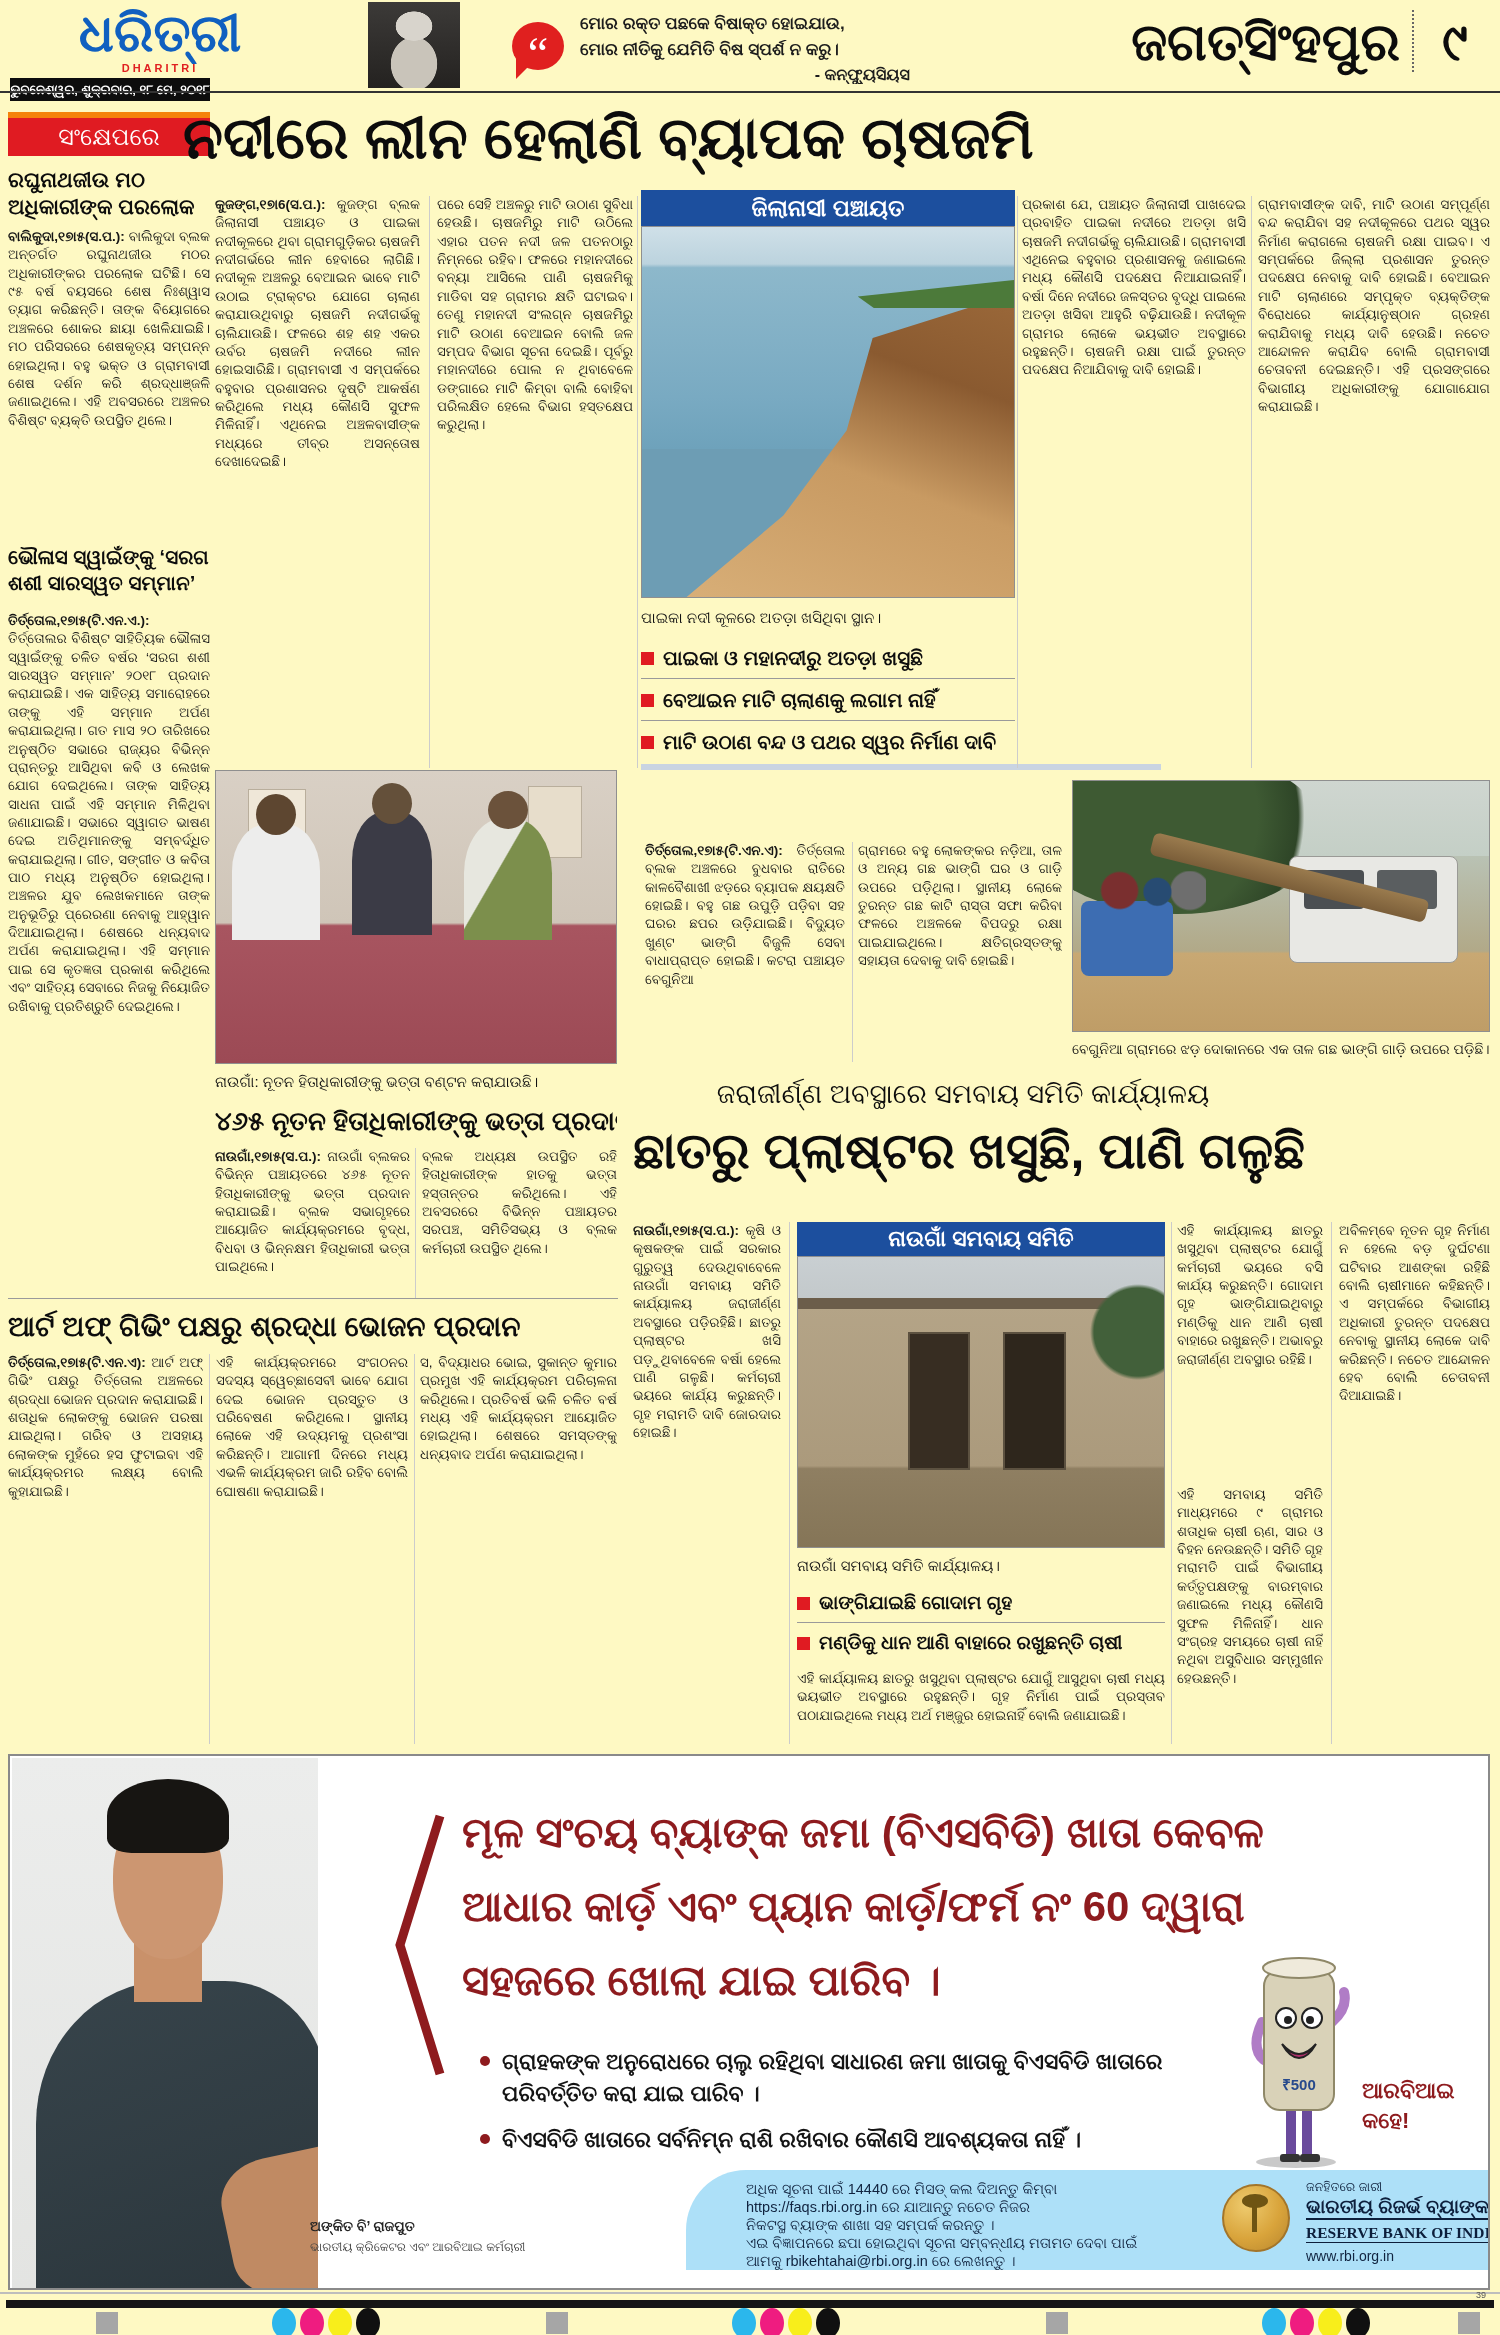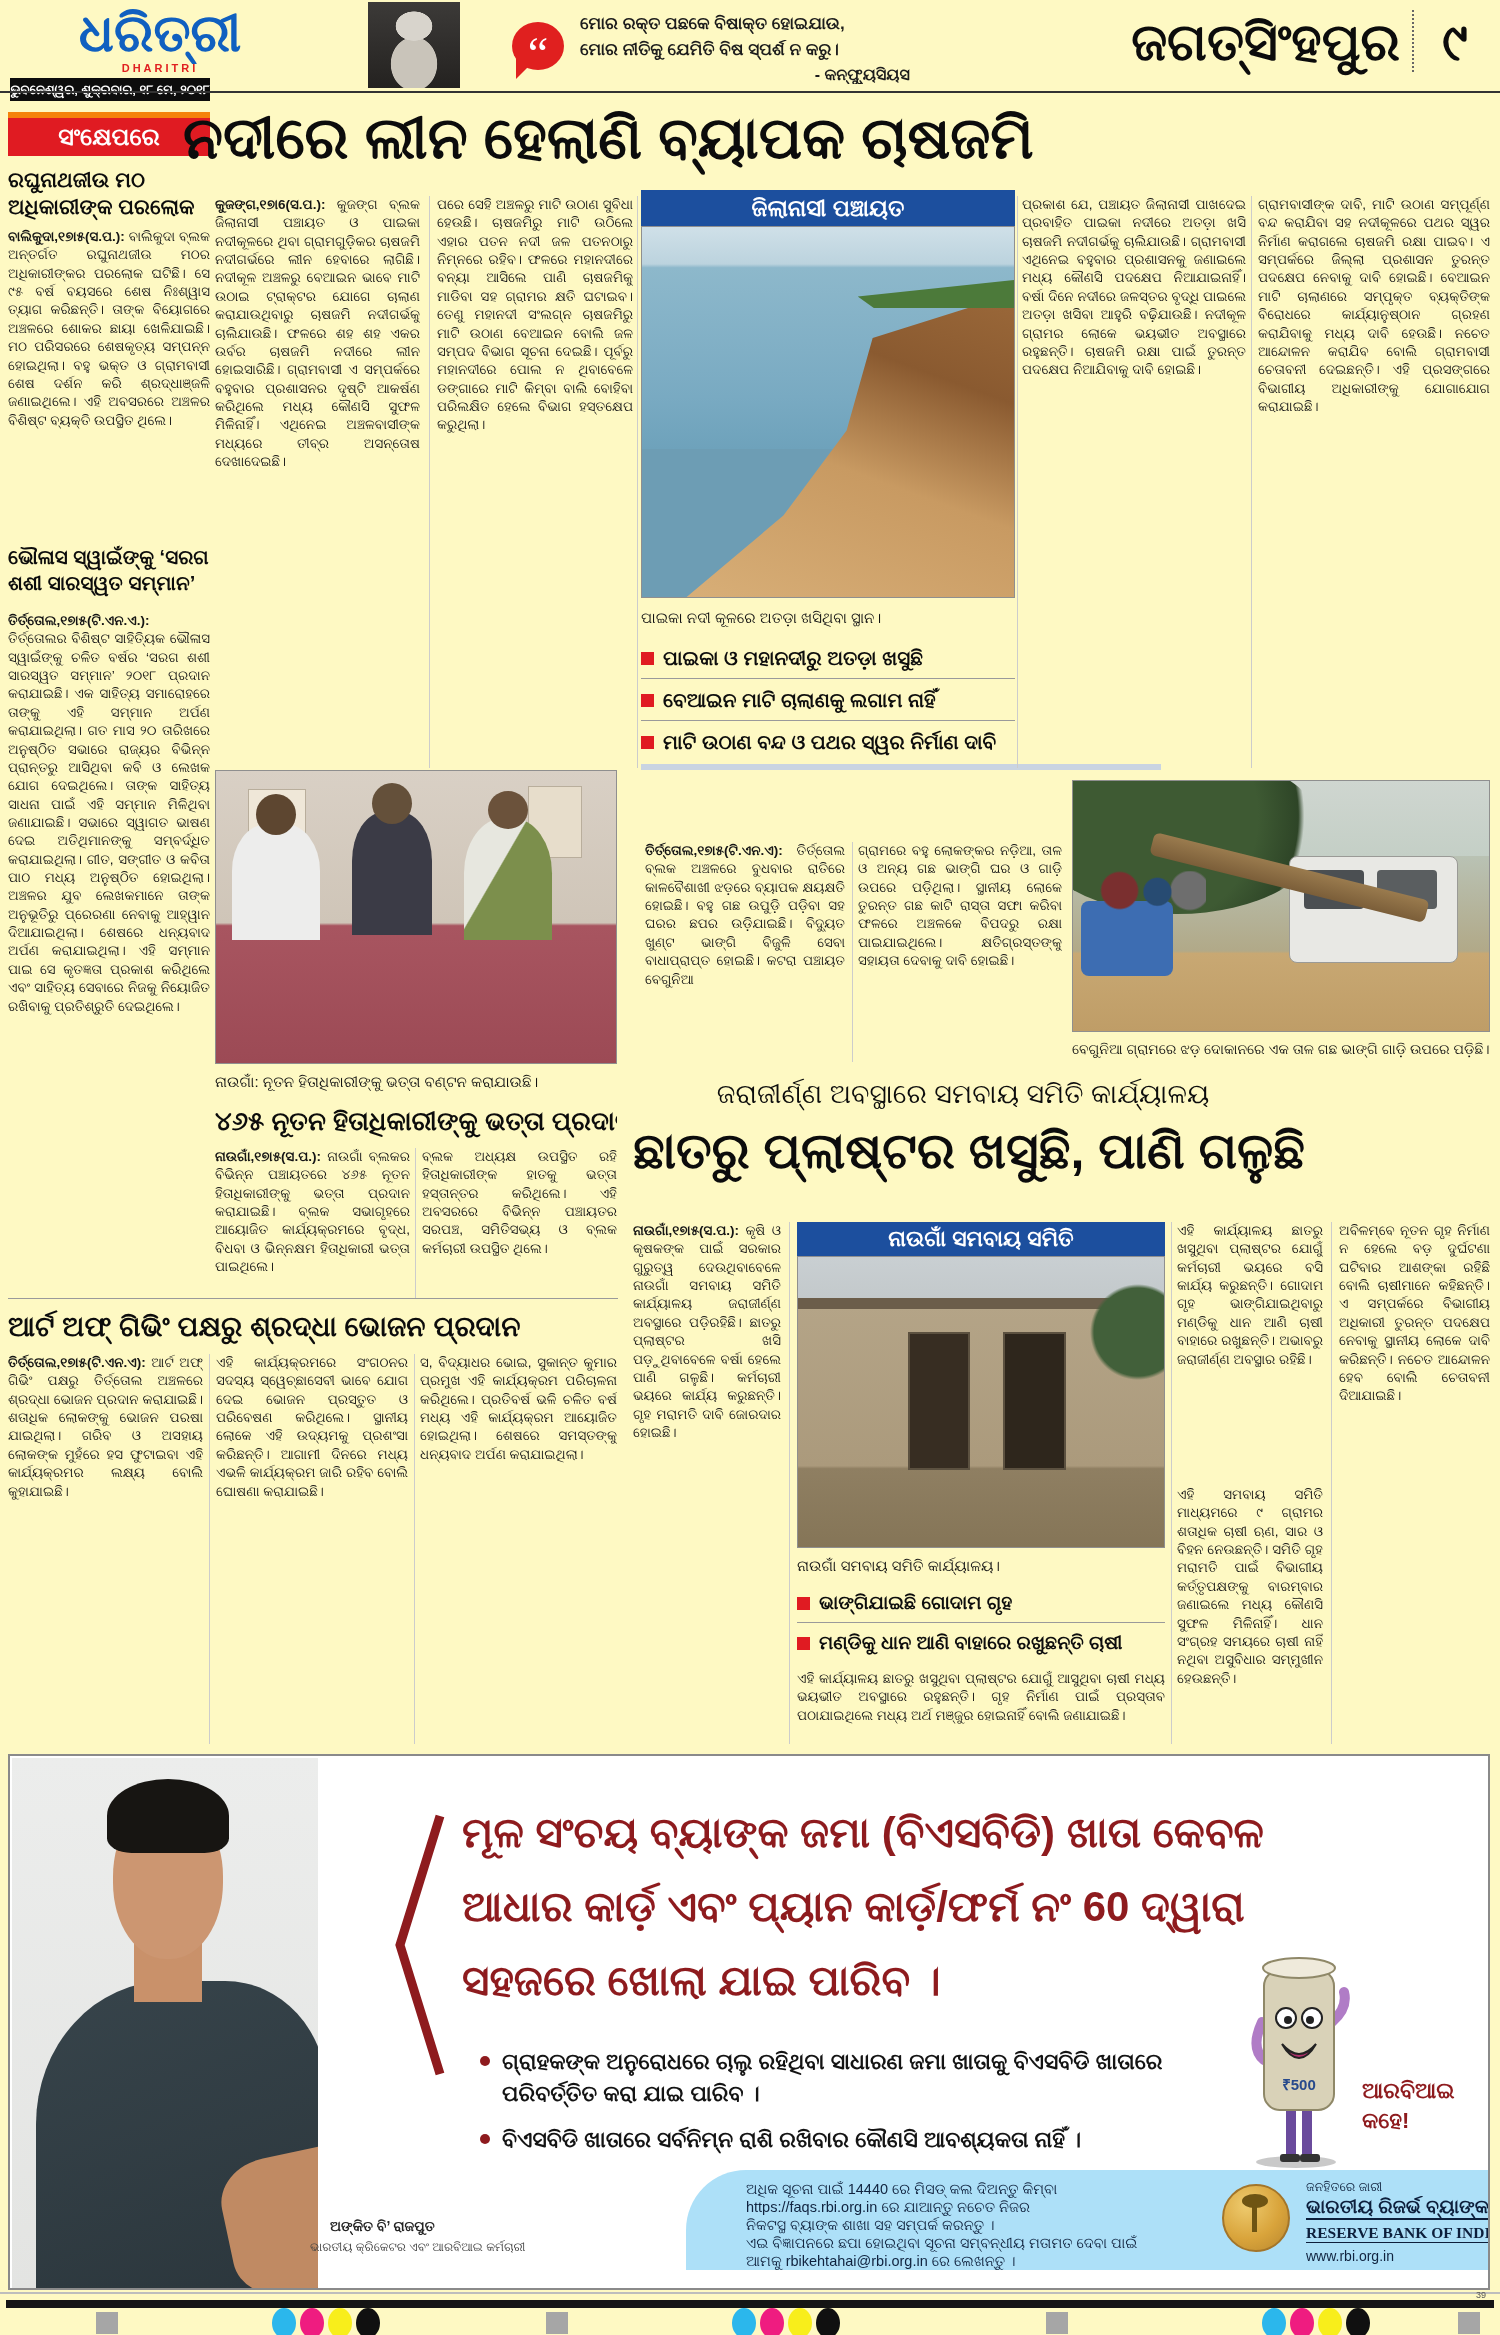--- a/index.html
+++ b/index.html
@@ -40,21 +40,21 @@
   <div class="abs" style="left:580px;top:40px;width:330px;font-size:17px;font-weight:bold;color:#1c1c1c;white-space:nowrap;overflow:hidden;">ମୋର ନୀତିକୁ ଯେମିତି ବିଷ ସ୍ପର୍ଶ ନ କରୁ।</div>
   <div class="abs" style="left:580px;top:66px;width:330px;font-size:16px;font-weight:bold;color:#1c1c1c;text-align:right;white-space:nowrap;overflow:hidden;">- କନ୍‌ଫ୍ୟୁସିୟସ</div>
 
   <div class="abs" style="left:1030px;top:6px;width:370px;height:72px;font-size:52px;line-height:72px;font-weight:bold;color:#0c0c0c;text-align:right;white-space:nowrap;overflow:hidden;">ଜଗତ୍‌ସିଂହପୁର</div>
   <div class="abs" style="left:1412px;top:10px;height:62px;border-left:2px dotted #666;"></div>
   <div class="abs" style="left:1418px;top:6px;width:74px;height:72px;font-size:52px;line-height:72px;font-weight:bold;color:#0c0c0c;text-align:center;">୯</div>
   <div class="abs" style="left:0;top:91px;width:1500px;height:2px;background:#333;"></div>
 
   <div class="abs" style="left:8px;top:112px;width:202px;">
     <div style="height:6px;background:#f5820b;"></div>
-    <div style="height:38px;background:#e01b22;color:#fff;font-size:24px;font-weight:bold;text-align:center;line-height:38px;overflow:hidden;">ସଂକ୍ଷେପରେ</div>
+    <div style="height:38px;background:#e01b22;color:#fff;font-size:24px;font-weight:normal;text-align:center;line-height:38px;overflow:hidden;">ସଂକ୍ଷେପରେ</div>
   </div>
   <div class="abs hl" style="left:8px;top:166px;width:202px;height:58px;font-size:21px;line-height:1.3;white-space:normal;">ରଘୁନାଥଜୀଉ ମଠ ଅଧିକାରୀଙ୍କ ପରଲୋକ</div>
   <p class="abs jt" style="left:8px;top:228px;width:202px;height:308px;margin:0;">
     <b>ବାଲିକୁଦା,୧୭ା୫(ସ.ପ.):</b>
     <span>ବାଲିକୁଦା ବ୍ଲକ ଅନ୍ତର୍ଗତ ରଘୁନାଥଜୀଉ ମଠର ଅଧିକାରୀଙ୍କର ପରଲୋକ ଘଟିଛି। ସେ ୯୫ ବର୍ଷ ବୟସରେ ଶେଷ ନିଃଶ୍ୱାସ ତ୍ୟାଗ କରିଛନ୍ତି। ତାଙ୍କ ବିୟୋଗରେ ଅଞ୍ଚଳରେ ଶୋକର ଛାୟା ଖେଳିଯାଇଛି। ମଠ ପରିସରରେ ଶେଷକୃତ୍ୟ ସମ୍ପନ୍ନ ହୋଇଥିଲା। ବହୁ ଭକ୍ତ ଓ ଗ୍ରାମବାସୀ ଶେଷ ଦର୍ଶନ କରି ଶ୍ରଦ୍ଧାଞ୍ଜଳି ଜଣାଇଥିଲେ। ଏହି ଅବସରରେ ଅଞ୍ଚଳର ବିଶିଷ୍ଟ ବ୍ୟକ୍ତି ଉପସ୍ଥିତ ଥିଲେ।</span>
   </p>
   <div class="abs hl" style="left:8px;top:544px;width:202px;height:62px;font-size:20px;line-height:1.3;white-space:normal;">ଭୌଳାସ ସ୍ୱାଇଁଙ୍କୁ ‘ସରଗ ଶଶୀ ସାରସ୍ୱତ ସମ୍ମାନ’</div>
   <p class="abs jt" style="left:8px;top:612px;width:202px;height:680px;margin:0;">
     <b>ତିର୍ତ୍ତୋଲ,୧୭ା୫(ଟି.ଏନ.ଏ.):</b>
     <span>ତିର୍ତ୍ତୋଲର ବିଶିଷ୍ଟ ସାହିତ୍ୟିକ ଭୌଳାସ ସ୍ୱାଇଁଙ୍କୁ ଚଳିତ ବର୍ଷର ‘ସରଗ ଶଶୀ ସାରସ୍ୱତ ସମ୍ମାନ’ ୨୦୧୮ ପ୍ରଦାନ କରାଯାଇଛି। ଏକ ସାହିତ୍ୟ ସମାରୋହରେ ତାଙ୍କୁ ଏହି ସମ୍ମାନ ଅର୍ପଣ କରାଯାଇଥିଲା। ଗତ ମାସ ୨୦ ତାରିଖରେ ଅନୁଷ୍ଠିତ ସଭାରେ ରାଜ୍ୟର ବିଭିନ୍ନ ପ୍ରାନ୍ତରୁ ଆସିଥିବା କବି ଓ ଲେଖକ ଯୋଗ ଦେଇଥିଲେ। ତାଙ୍କ ସାହିତ୍ୟ ସାଧନା ପାଇଁ ଏହି ସମ୍ମାନ ମିଳିଥିବା ଜଣାଯାଇଛି। ସଭାରେ ସ୍ୱାଗତ ଭାଷଣ ଦେଇ ଅତିଥିମାନଙ୍କୁ ସମ୍ବର୍ଦ୍ଧିତ କରାଯାଇଥିଲା। ଗୀତ, ସଙ୍ଗୀତ ଓ କବିତା ପାଠ ମଧ୍ୟ ଅନୁଷ୍ଠିତ ହୋଇଥିଲା। ଅଞ୍ଚଳର ଯୁବ ଲେଖକମାନେ ତାଙ୍କ ଅନୁଭୂତିରୁ ପ୍ରେରଣା ନେବାକୁ ଆହ୍ୱାନ ଦିଆଯାଇଥିଲା। ଶେଷରେ ଧନ୍ୟବାଦ ଅର୍ପଣ କରାଯାଇଥିଲା। ଏହି ସମ୍ମାନ ପାଇ ସେ କୃତଜ୍ଞତା ପ୍ରକାଶ କରିଥିଲେ ଏବଂ ସାହିତ୍ୟ ସେବାରେ ନିଜକୁ ନିୟୋଜିତ ରଖିବାକୁ ପ୍ରତିଶ୍ରୁତି ଦେଇଥିଲେ।</span>
@@ -225,21 +225,21 @@
     <div class="abs maroon" style="left:452px;top:118px;width:1010px;height:66px;font-size:42px;line-height:66px;">ଆଧାର କାର୍ଡ଼ ଏବଂ ପ୍ୟାନ କାର୍ଡ଼/ଫର୍ମ ନଂ 60 ଦ୍ୱାରା</div>
     <div class="abs maroon" style="left:452px;top:192px;width:1010px;height:66px;font-size:42px;line-height:66px;">ସହଜରେ ଖୋଲା ଯାଇ ପାରିବ ।</div>
     <div class="abs" style="left:470px;top:290px;width:720px;font-size:22px;font-weight:bold;color:#141414;line-height:1.45;display:flex;gap:12px;">
       <span style="width:10px;height:10px;border-radius:50%;background:#8e1b1e;margin-top:10px;flex:0 0 auto;"></span>
       <span>ଗ୍ରାହକଙ୍କ ଅନୁରୋଧରେ ଚାଲୁ ରହିଥିବା ସାଧାରଣ ଜମା ଖାତାକୁ ବିଏସବିଡି ଖାତାରେ ପରିବର୍ତ୍ତିତ କରା ଯାଇ ପାରିବ ।</span>
     </div>
     <div class="abs" style="left:470px;top:368px;width:720px;font-size:22px;font-weight:bold;color:#141414;line-height:1.45;display:flex;gap:12px;">
       <span style="width:10px;height:10px;border-radius:50%;background:#8e1b1e;margin-top:10px;flex:0 0 auto;"></span>
       <span>ବିଏସବିଡି ଖାତାରେ ସର୍ବନିମ୍ନ ରାଶି ରଖିବାର କୌଣସି ଆବଶ୍ୟକତା ନାହିଁ ।</span>
     </div>
-    <div class="abs" style="left:300px;top:462px;width:320px;font-size:14px;font-weight:bold;color:#222;white-space:nowrap;overflow:hidden;margin-left:20px;">ଅଙ୍କିତ ବି’ ରାଜପୁତ</div>
+    <div class="abs" style="left:300px;top:462px;width:320px;font-size:14px;font-weight:bold;color:#222;white-space:nowrap;overflow:hidden;">ଅଙ୍କିତ ବି’ ରାଜପୁତ</div>
     <div class="abs" style="left:300px;top:484px;width:340px;font-size:12px;color:#444;white-space:nowrap;overflow:hidden;">ଭାରତୀୟ କ୍ରିକେଟର ଏବଂ ଆରବିଆଇ କର୍ମଚାରୀ</div>
 
     <div class="abs" style="left:676px;top:414px;width:804px;height:100px;background:#ade0f8;border-radius:60px 0 0 0;"></div>
     <div class="abs adinfo" style="left:736px;top:424px;width:480px;">ଅଧିକ ସୂଚନା ପାଇଁ 14440 ରେ ମିସଡ୍ କଲ ଦିଅନ୍ତୁ କିମ୍ବା</div>
     <div class="abs adinfo" style="left:736px;top:442px;width:480px;">https://faqs.rbi.org.in ରେ ଯାଆନ୍ତୁ ନଚେତ ନିଜର</div>
     <div class="abs adinfo" style="left:736px;top:460px;width:480px;">ନିକଟସ୍ଥ ବ୍ୟାଙ୍କ ଶାଖା ସହ ସମ୍ପର୍କ କରନ୍ତୁ ।</div>
     <div class="abs adinfo" style="left:736px;top:478px;width:520px;">ଏଇ ବିଜ୍ଞାପନରେ ଛପା ହୋଇଥିବା ସୂଚନା ସମ୍ବନ୍ଧୀୟ ମତାମତ ଦେବା ପାଇଁ</div>
     <div class="abs adinfo" style="left:736px;top:496px;width:480px;">ଆମକୁ rbikehtahai@rbi.org.in ରେ ଲେଖନ୍ତୁ ।</div>
 
     <div class="abs" style="left:1212px;top:428px;width:68px;height:68px;border-radius:50%;background:radial-gradient(circle at 35% 30%,#eecb6f 0,#d9a43b 55%,#b8862e 100%);border:2px solid #a3752a;box-sizing:border-box;">

